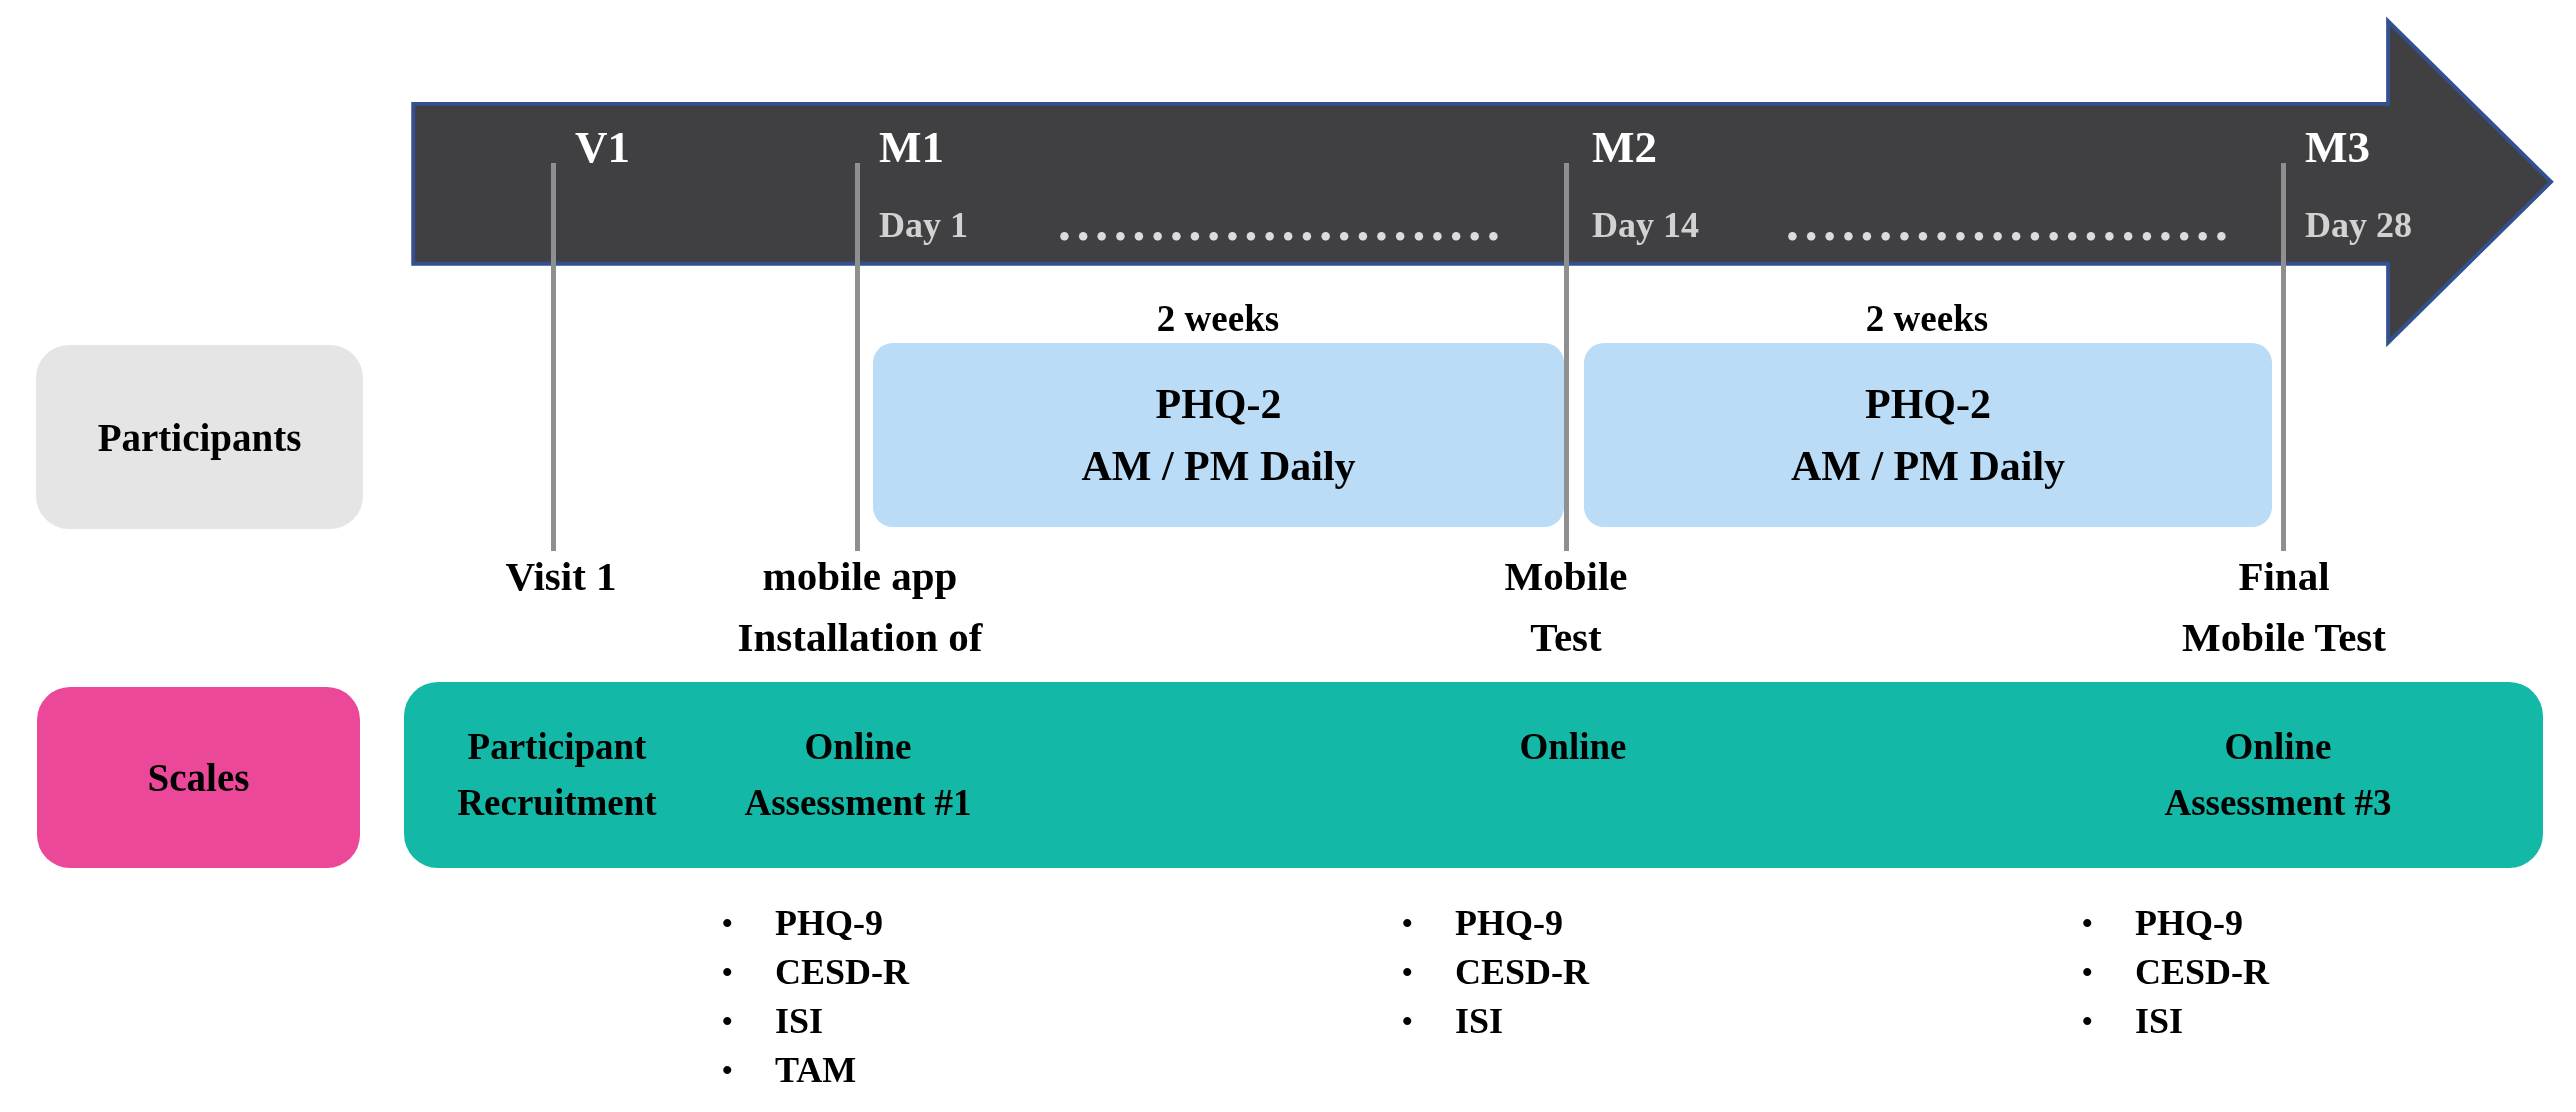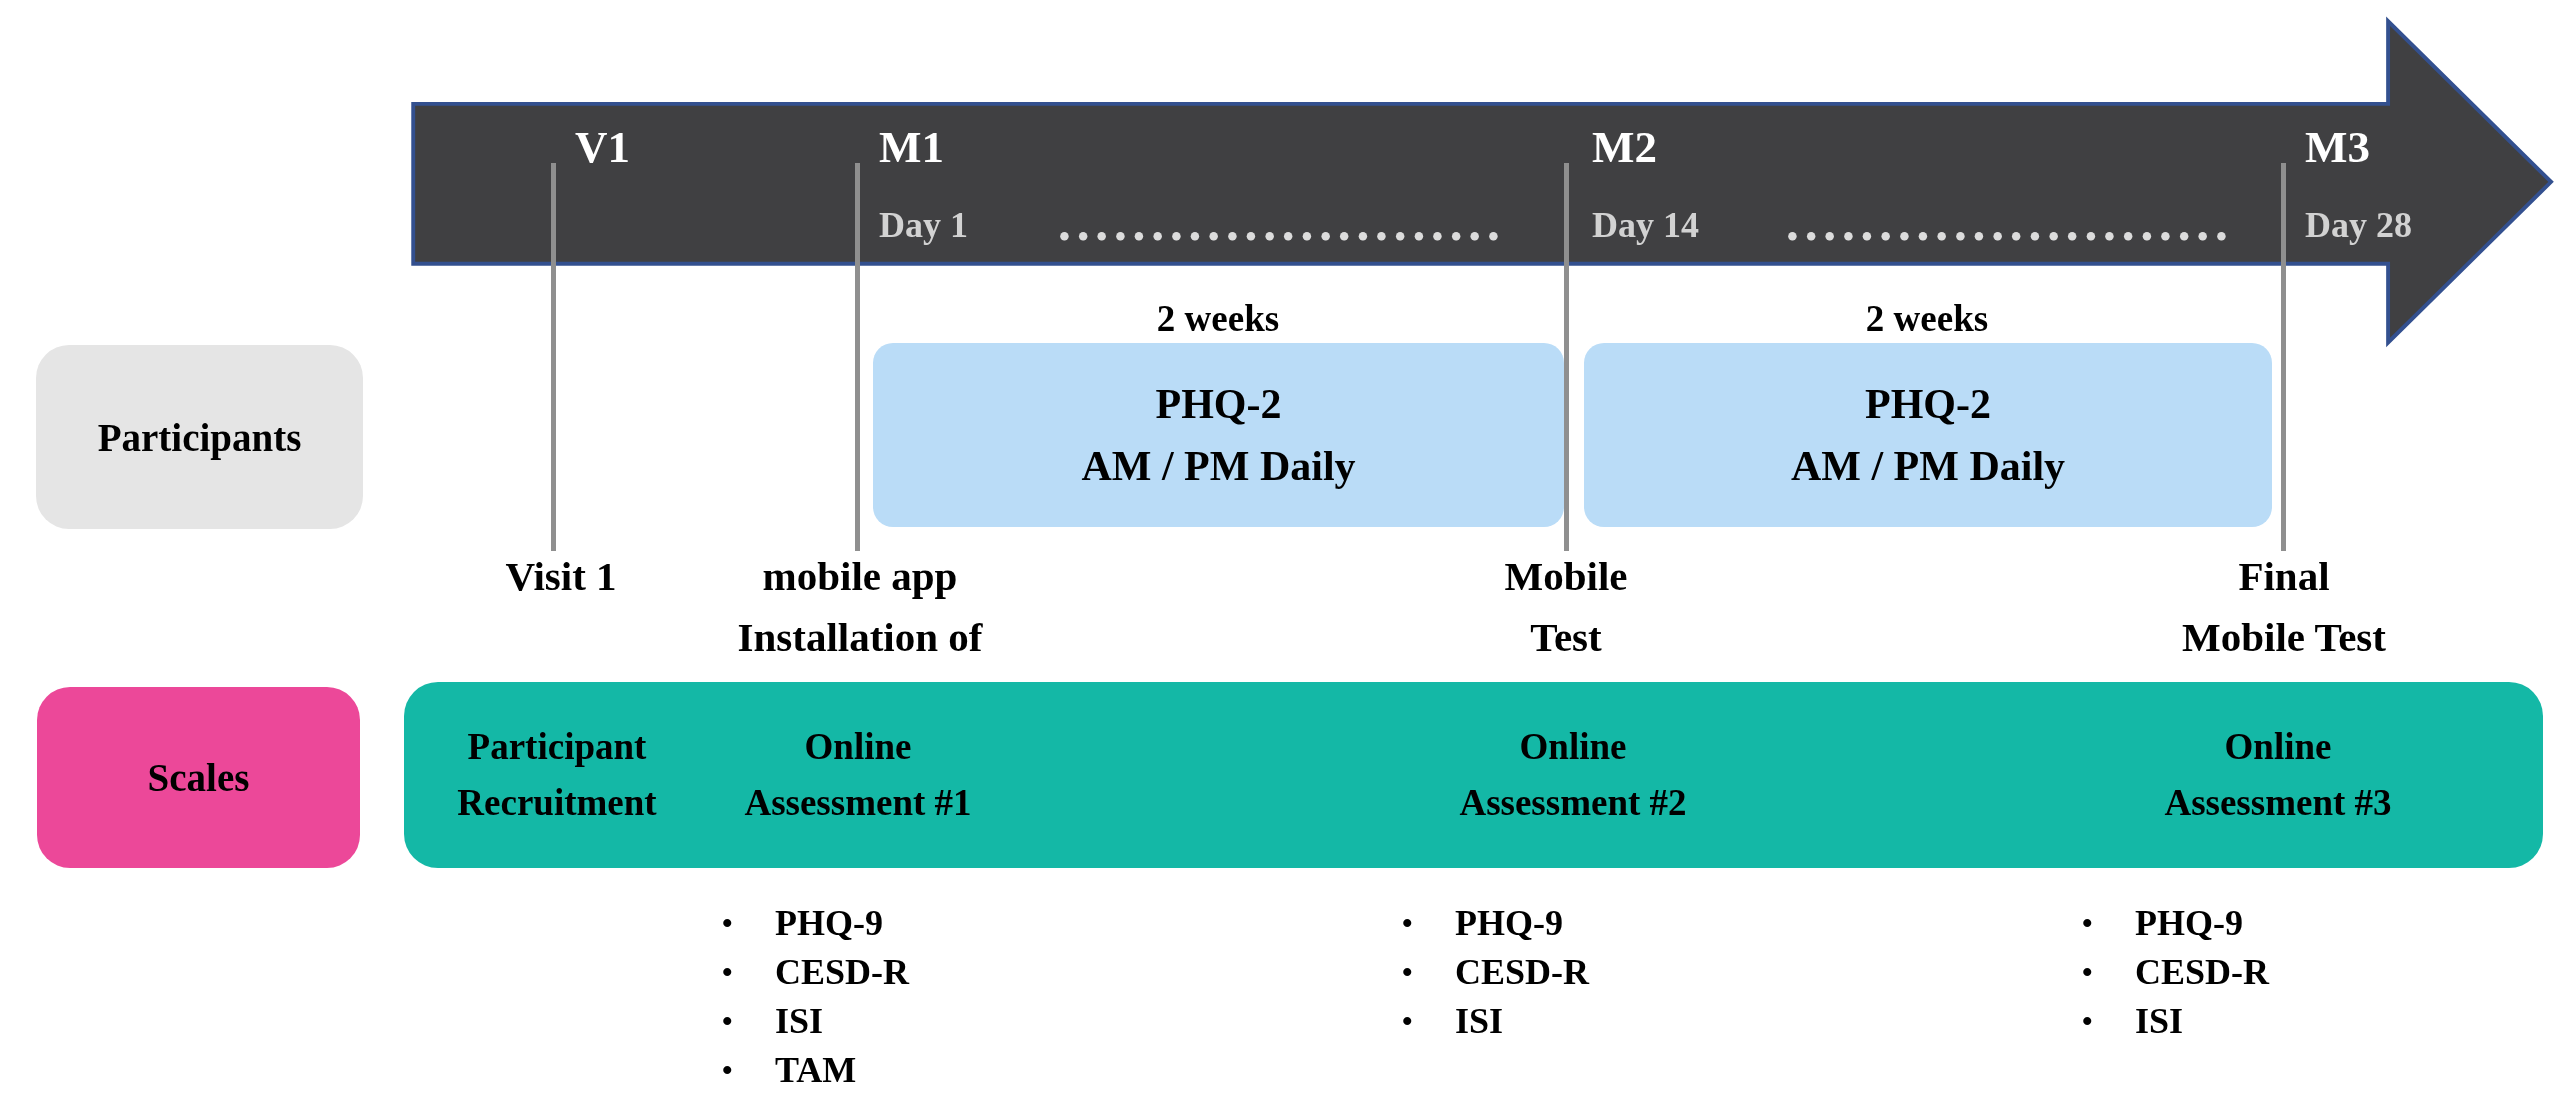--- a/index.html
+++ b/index.html
@@ -92,21 +92,20 @@
     <div class="greentxt" style="left:153px;">
       <span style="display:block">Participant</span>
       <span style="display:block">Recruitment</span>
     </div>
     <div class="greentxt" style="left:454px;">
       <span style="display:block">Online</span>
       <span style="display:block">Assessment #1</span>
     </div>
     <div class="greentxt" style="left:1169px;">
       <span style="display:block">Online</span>
-      <span style="display:block">Assessment #2</span>
     </div>
     <div class="greentxt" style="left:1874px;">
       <span style="display:block">Online</span>
       <span style="display:block">Assessment #3</span>
     </div>
   </div>
 
   <ul class="blist" style="left:711px;top:898px;">
     <li>
         <span class="bullet">•</span>

